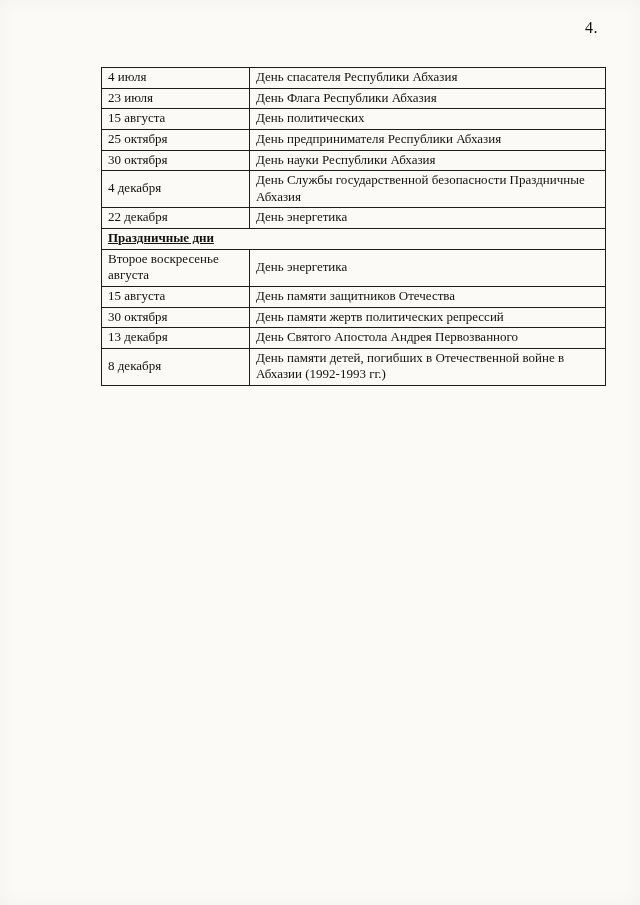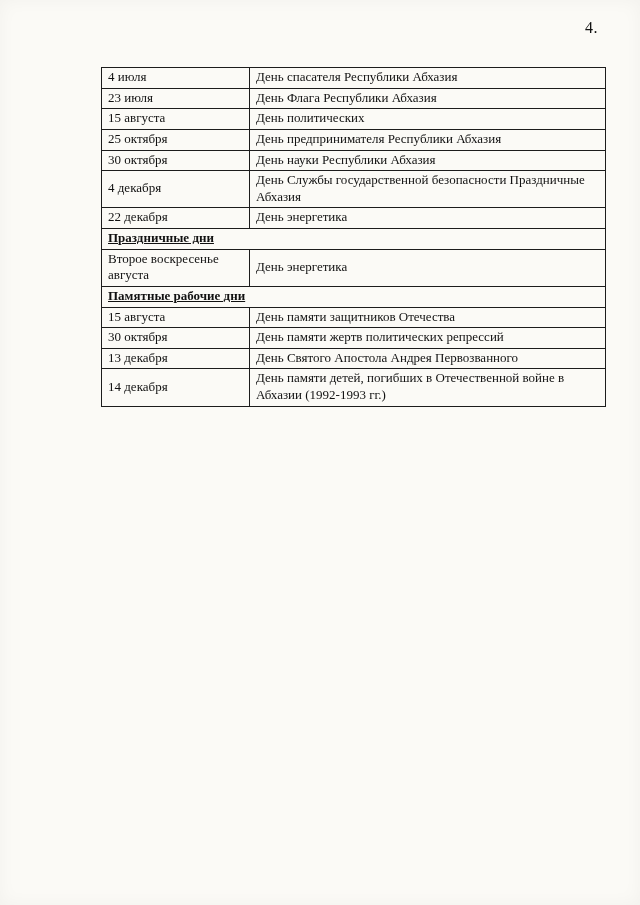--- a/index.html
+++ b/index.html
@@ -93,33 +93,30 @@
           <td class="holiday-col">День энергетика</td>
         </tr>
         <tr>
           <td colspan="2" class="section-header">Праздничные дни</td>
         </tr>
         <tr>
           <td class="date-col">Второе воскресенье августа</td>
           <td class="holiday-col">День энергетика</td>
         </tr>
         <tr>
-          <td colspan="2" class="section-header">Памятные рабочие дни</td>
-        </tr>
-        <tr>
           <td class="date-col">15 августа</td>
           <td class="holiday-col">День памяти защитников Отечества</td>
         </tr>
         <tr>
           <td class="date-col">30 октября</td>
           <td class="holiday-col">День памяти жертв политических репрессий</td>
         </tr>
         <tr>
           <td class="date-col">13 декабря</td>
           <td class="holiday-col">День Святого Апостола Андрея Первозванного</td>
         </tr>
         <tr>
-          <td class="date-col">14 декабря</td>
+          <td class="date-col">8 декабря</td>
           <td class="holiday-col">День памяти детей, погибших в Отечественной войне в Абхазии (1992-1993 гг.)</td>
         </tr>
       </tbody>
   </table>
 </div>
 
 </body></html>

